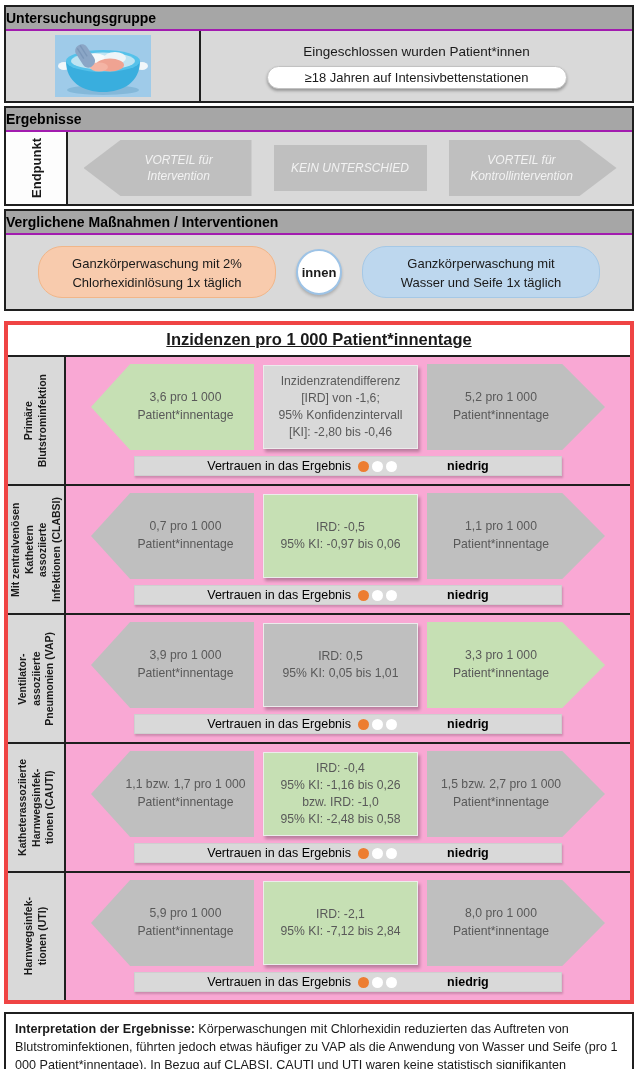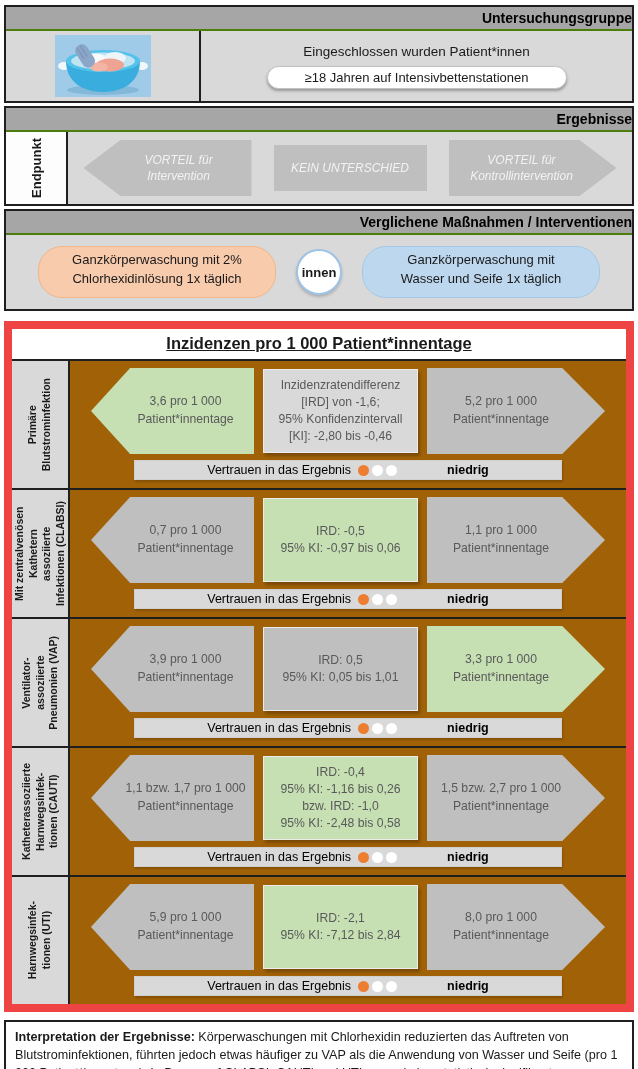--- a/index.html
+++ b/index.html
@@ -9,22 +9,22 @@
     font-family: "Liberation Sans", sans-serif;
     color: #1a1a1a;
   }
   .page { width: 630px; margin: 5px auto 0 auto; }
 
   
   .section { border: 2px solid #1f1f1f; background: #d9d9d9; }
   .section + .section { margin-top: 3px; }
   .section-header {
     background: #a6a6a6;
-    border-bottom: 2px solid #4d7c0f;
-    text-align: right;
+    border-bottom: 2px solid #a21caf;
+    text-align: left;
     font-weight: bold;
     font-size: 14px;
     padding: 3px 0;
     color: #000;
   }
 
   
   .top-row { display: flex; height: 70px; }
   .photo-cell {
     width: 195px; border-right: 2px solid #1f1f1f;
@@ -62,35 +62,35 @@
   .legend-left  { width: 168px; height: 56px; clip-path: polygon(22% 0, 100% 0, 100% 100%, 22% 100%, 0 50%); padding-left: 22px; }
   .legend-mid   { width: 153px; height: 46px; }
   .legend-right { width: 168px; height: 56px; clip-path: polygon(0 0, 78% 0, 100% 50%, 78% 100%, 0 100%); padding-right: 22px; }
 
   
   .interventions-row {
     height: 74px; display: flex; align-items: center; justify-content: center; gap: 20px;
   }
   .option-box {
     width: 238px; min-height: 52px; border-radius: 24px;
-    display: flex; align-items: flex-start; justify-content: center; text-align: center;
+    display: flex; align-items: flex-end; justify-content: center; text-align: center;
     font-size: 13px; line-height: 1.45; padding: 4px 10px;
   }
   .option-a { background: #f8cbad; border: 1px solid #f1b689; }
   .option-b { background: #bdd7ee; border: 1px solid #a5c8e6; }
   .oder-circle {
     width: 46px; height: 46px; border-radius: 50%; background: #fff;
     border: 2px solid #9dc3e6; box-shadow: 0 2px 3px rgba(0,0,0,.2);
     display: flex; align-items: center; justify-content: center;
     font-weight: bold; font-size: 13px;
   }
 
   
   .gap { height: 10px; background: #fff; }
-  .results-section { border: 8px solid #ef4444; background: #a16207; }
+  .results-section { border: 4px solid #ef4444; background: #f9a8d4; }
   .results-title {
     text-align: center; font-weight: bold; font-size: 16.5px;
     text-decoration: underline; padding: 5px 0 6px 0;
     border-bottom: 2px solid #1f1f1f; background: #fff;
   }
   .result-row { display: flex; }
   .result-row + .result-row { border-top: 2px solid #1f1f1f; }
   .row-label-cell {
     width: 58px; background: #d9d9d9; border-right: 2px solid #1f1f1f;
     display: flex; align-items: center; justify-content: center;

